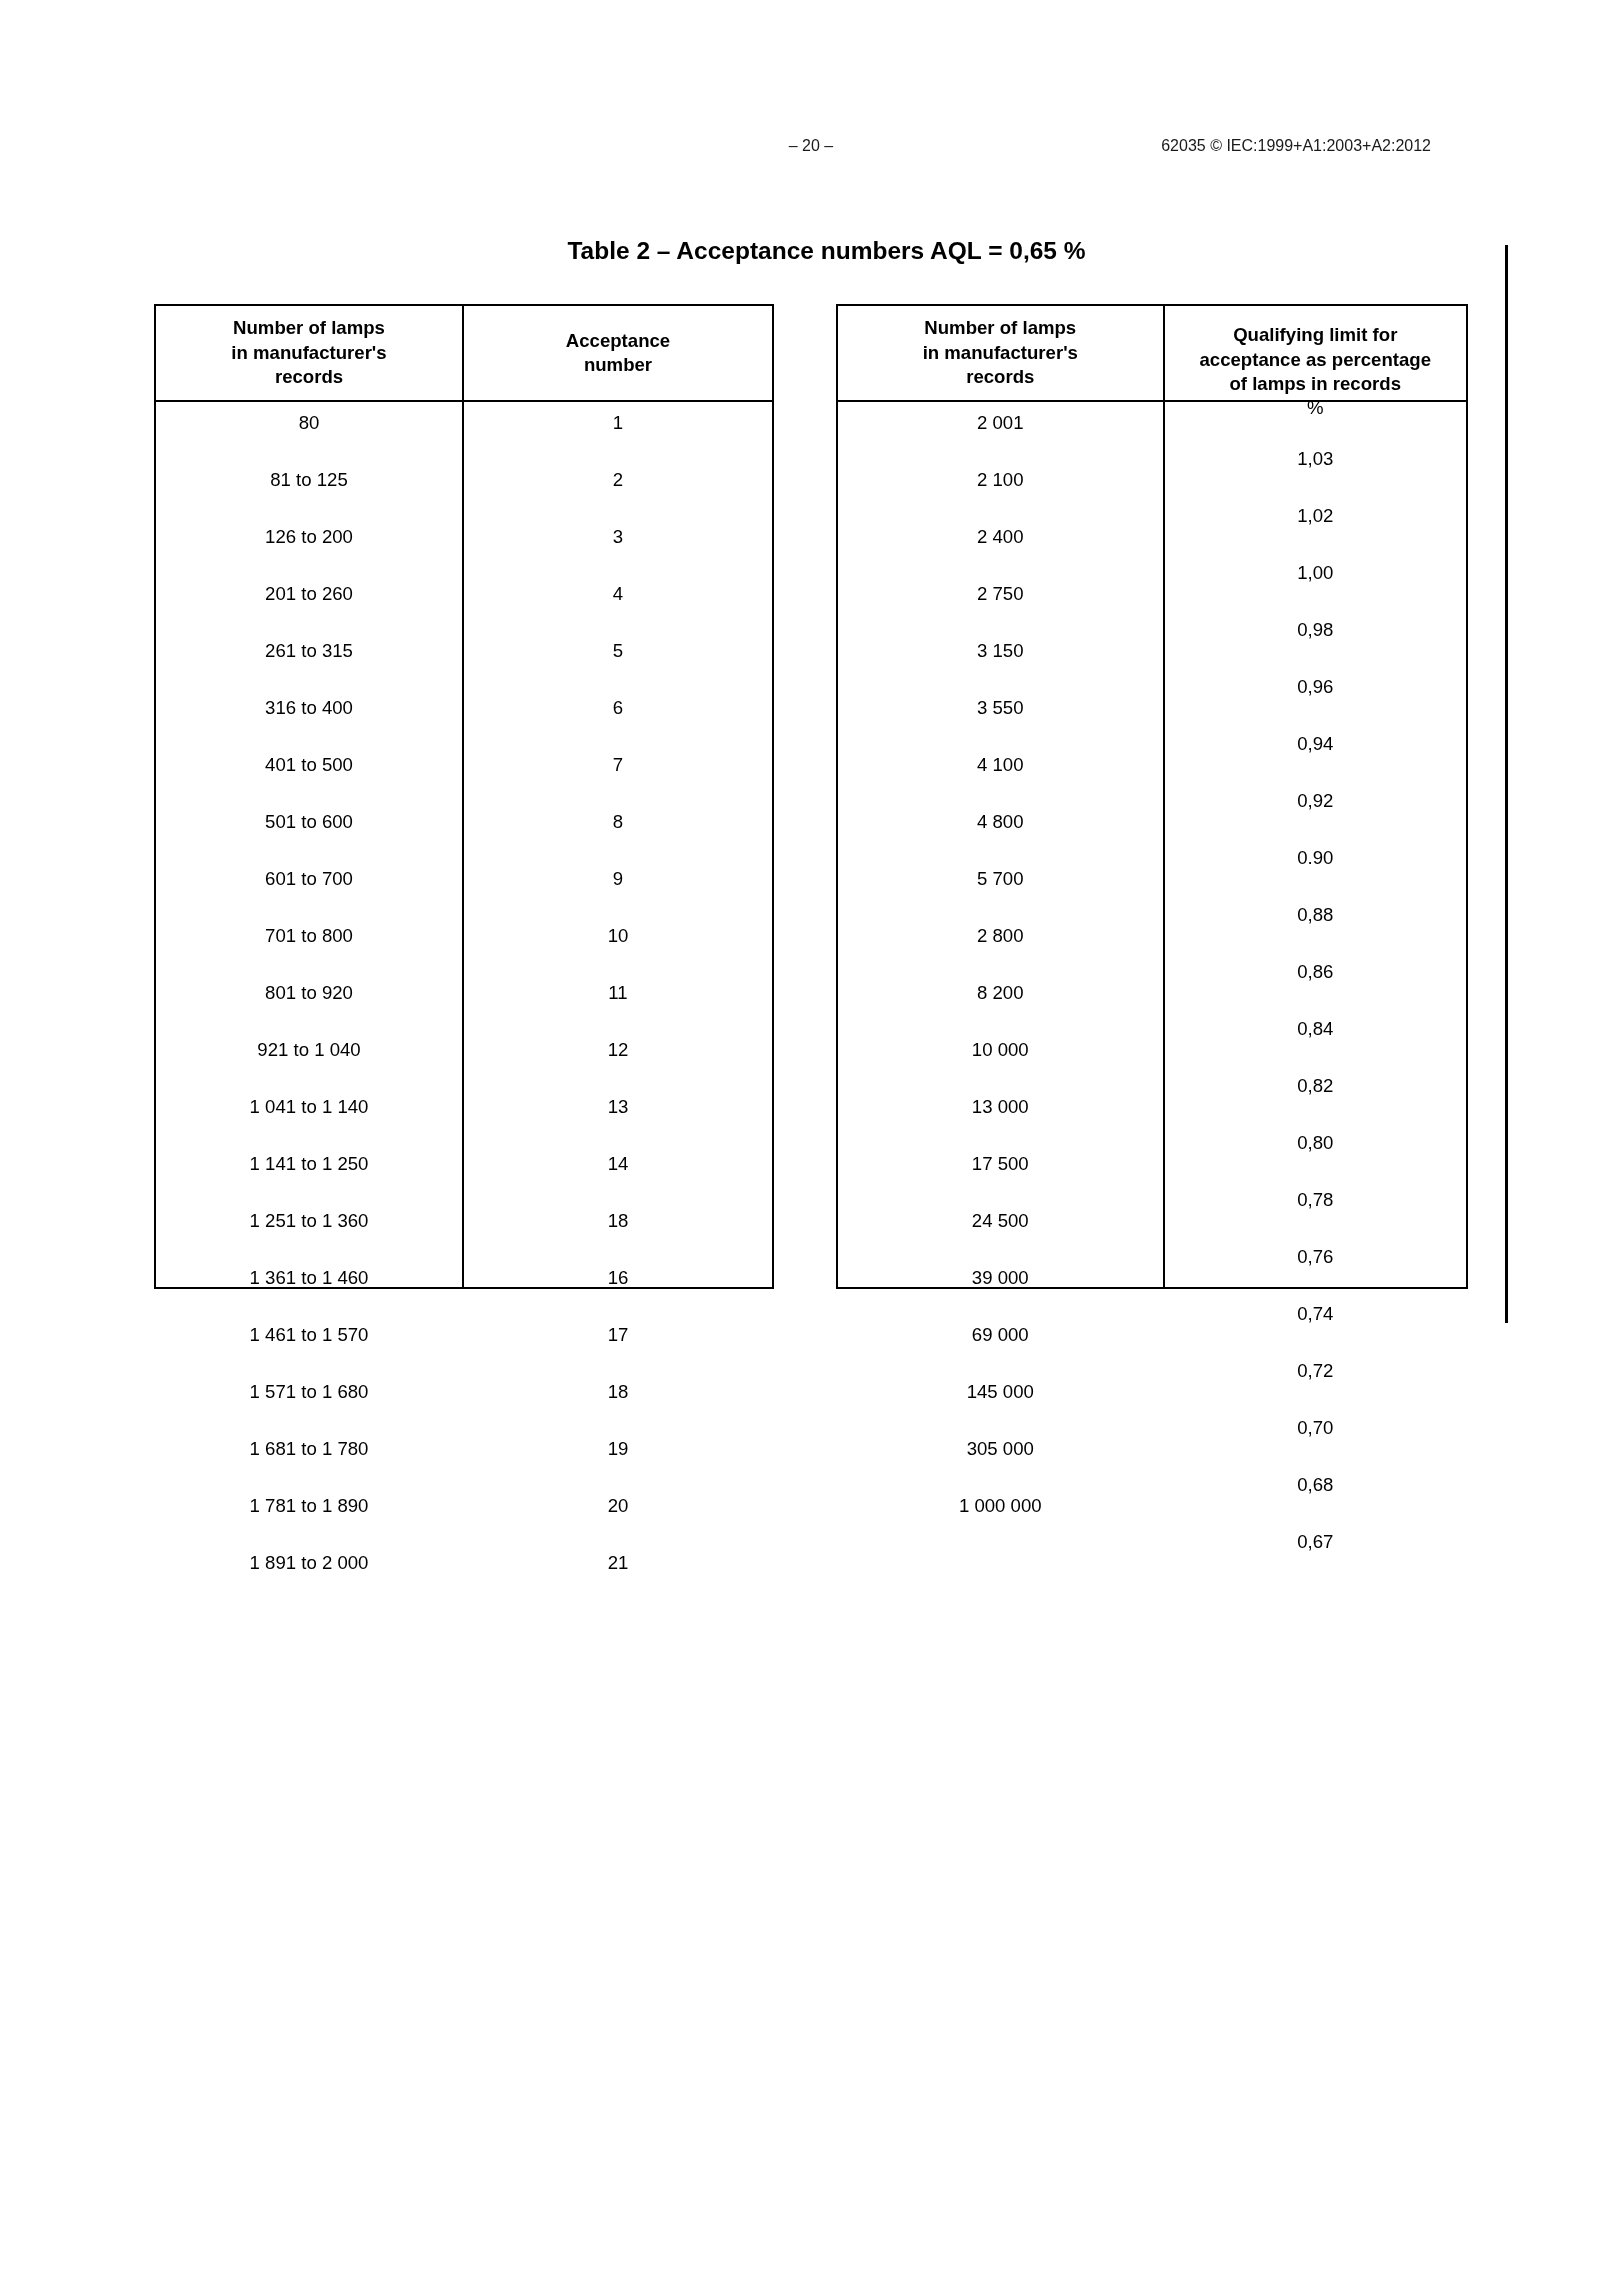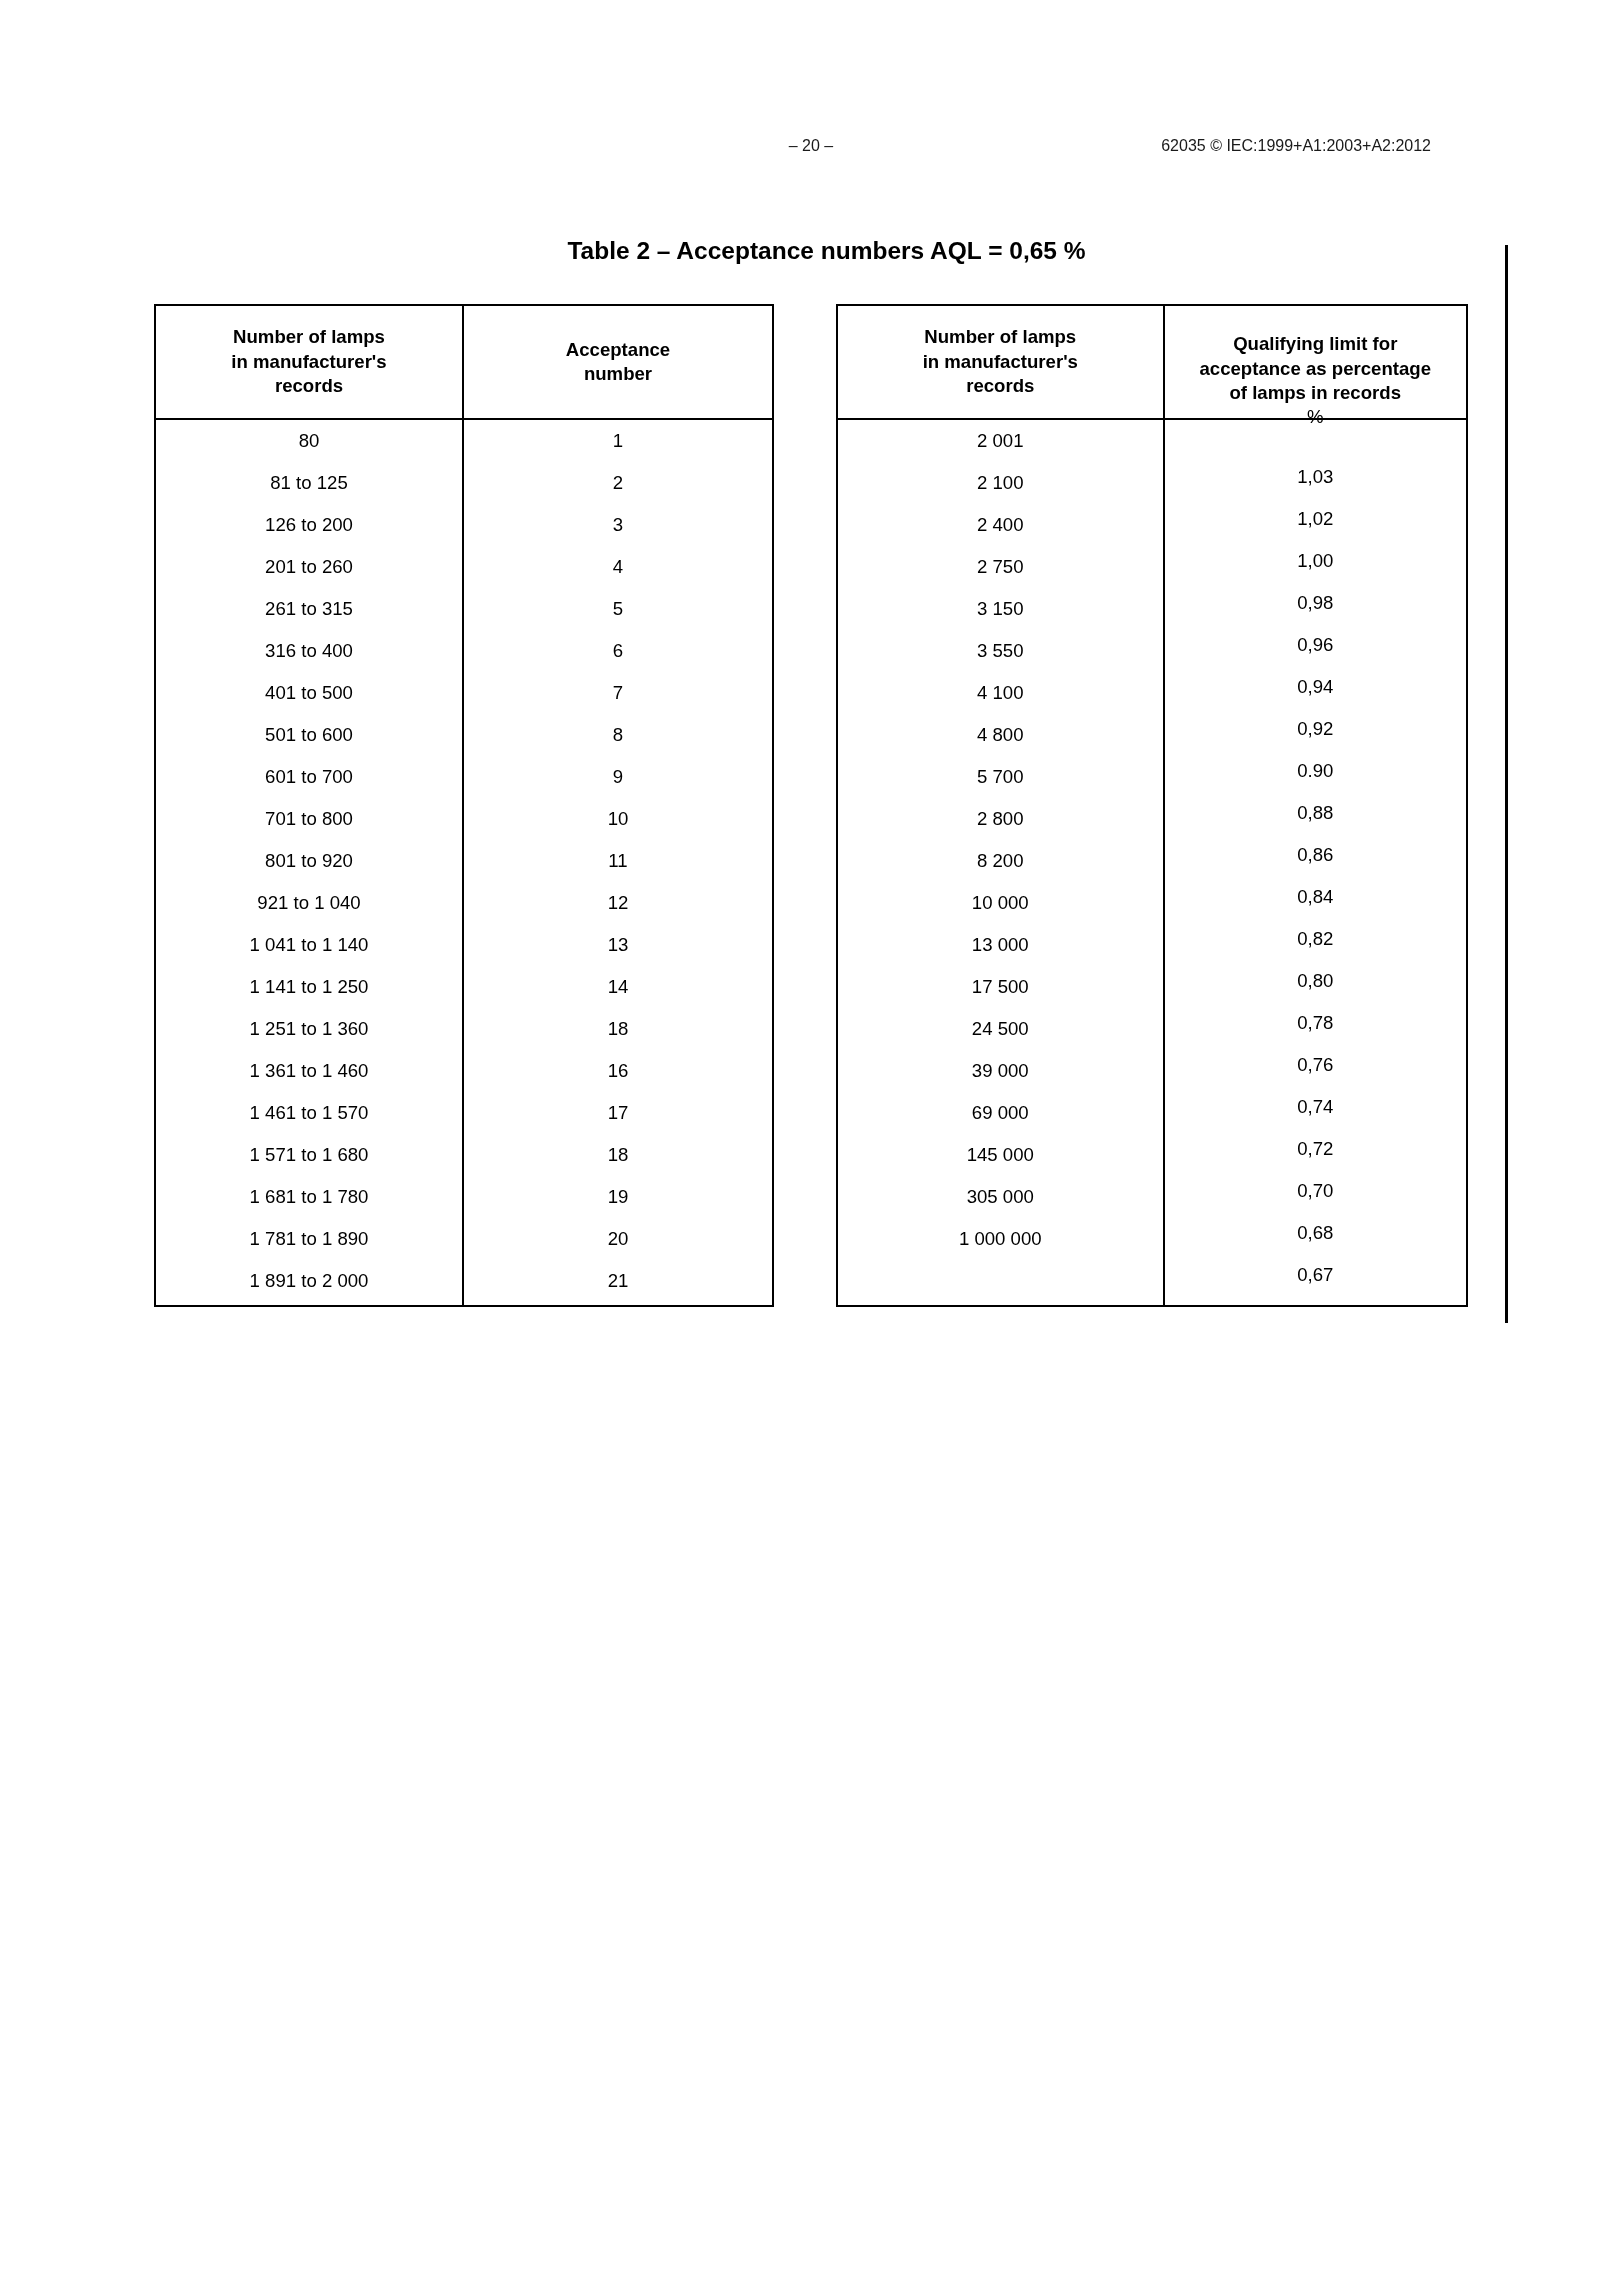--- a/index.html
+++ b/index.html
@@ -49,21 +49,21 @@
     position: absolute;
     top: 304px;
     border: 2px solid #000;
     box-sizing: border-box;
     background: #fff;
   }
   .left-table  { left: 154px; width: 620px; }
   .right-table { left: 836px; width: 632px; }
   .thead {
     display: flex;
-    height: 114px;
+    height: 96px;
     border-bottom: 2px solid #000;
     box-sizing: border-box;
   }
   .th {
     display: flex;
     flex-direction: column;
     justify-content: center;
     align-items: center;
     text-align: center;
     font-weight: bold;
@@ -79,20 +79,21 @@
   .right-table .c2 { width: 48%; margin-top: 36px; }
   .tbody {
     display: flex;
     height: 885px;
     box-sizing: border-box;
   }
   .tcol {
     display: flex;
     flex-direction: column;
     box-sizing: border-box;
+    gap: 15px;
   }
   .cell {
     flex: 0 0 42px;
     height: 42px;
     display: flex;
     align-items: center;
     justify-content: center;
     font-size: 18.6px;
     white-space: pre;
   }

